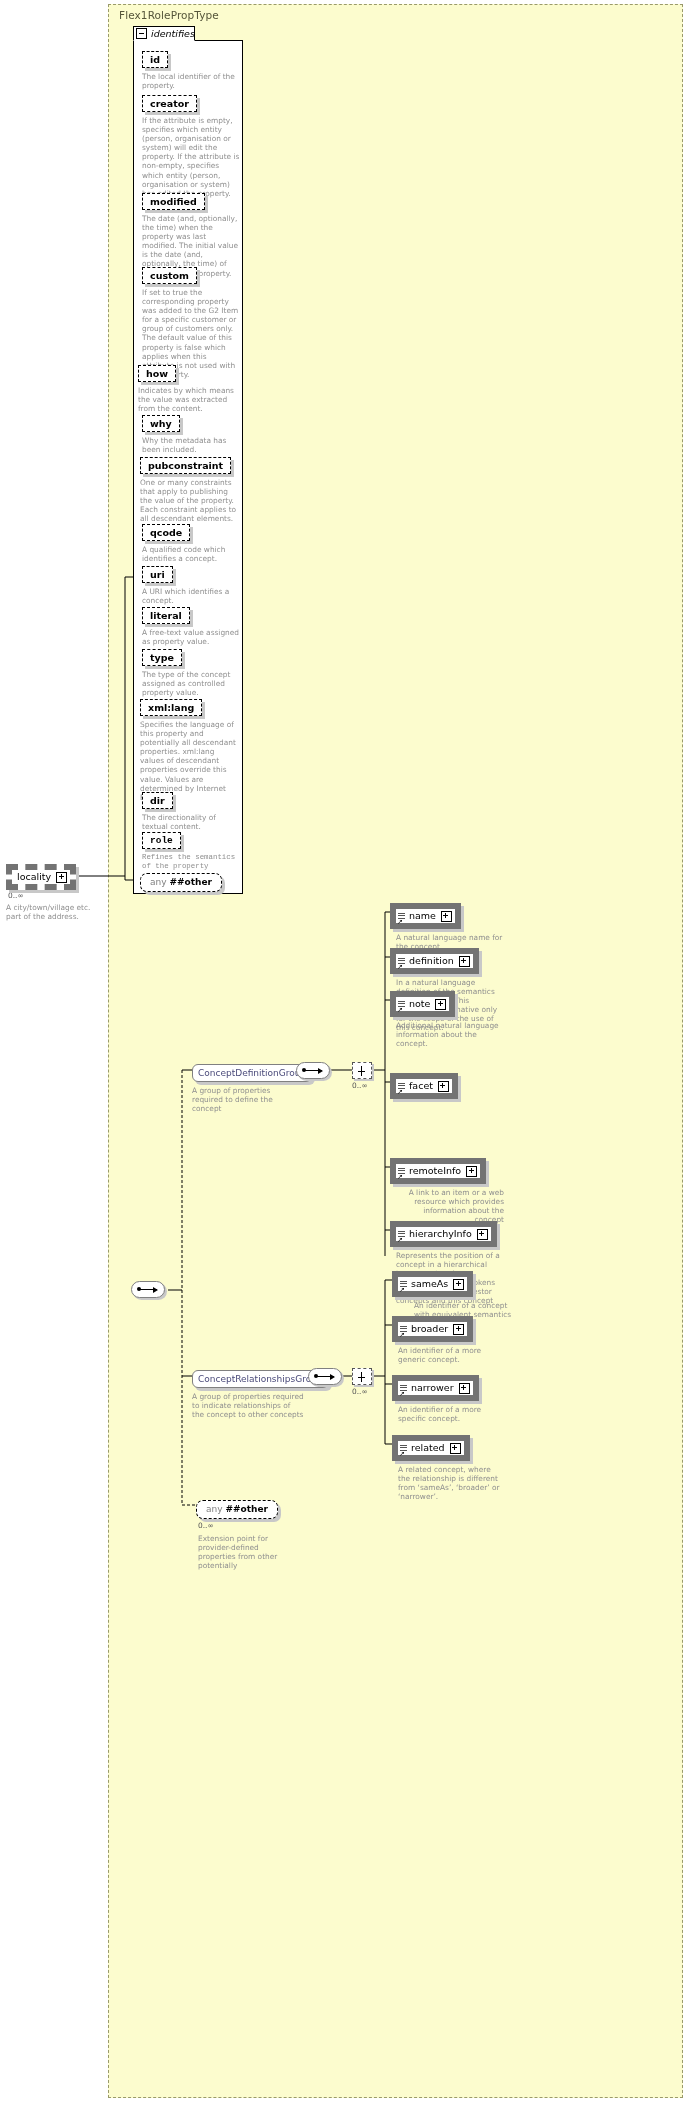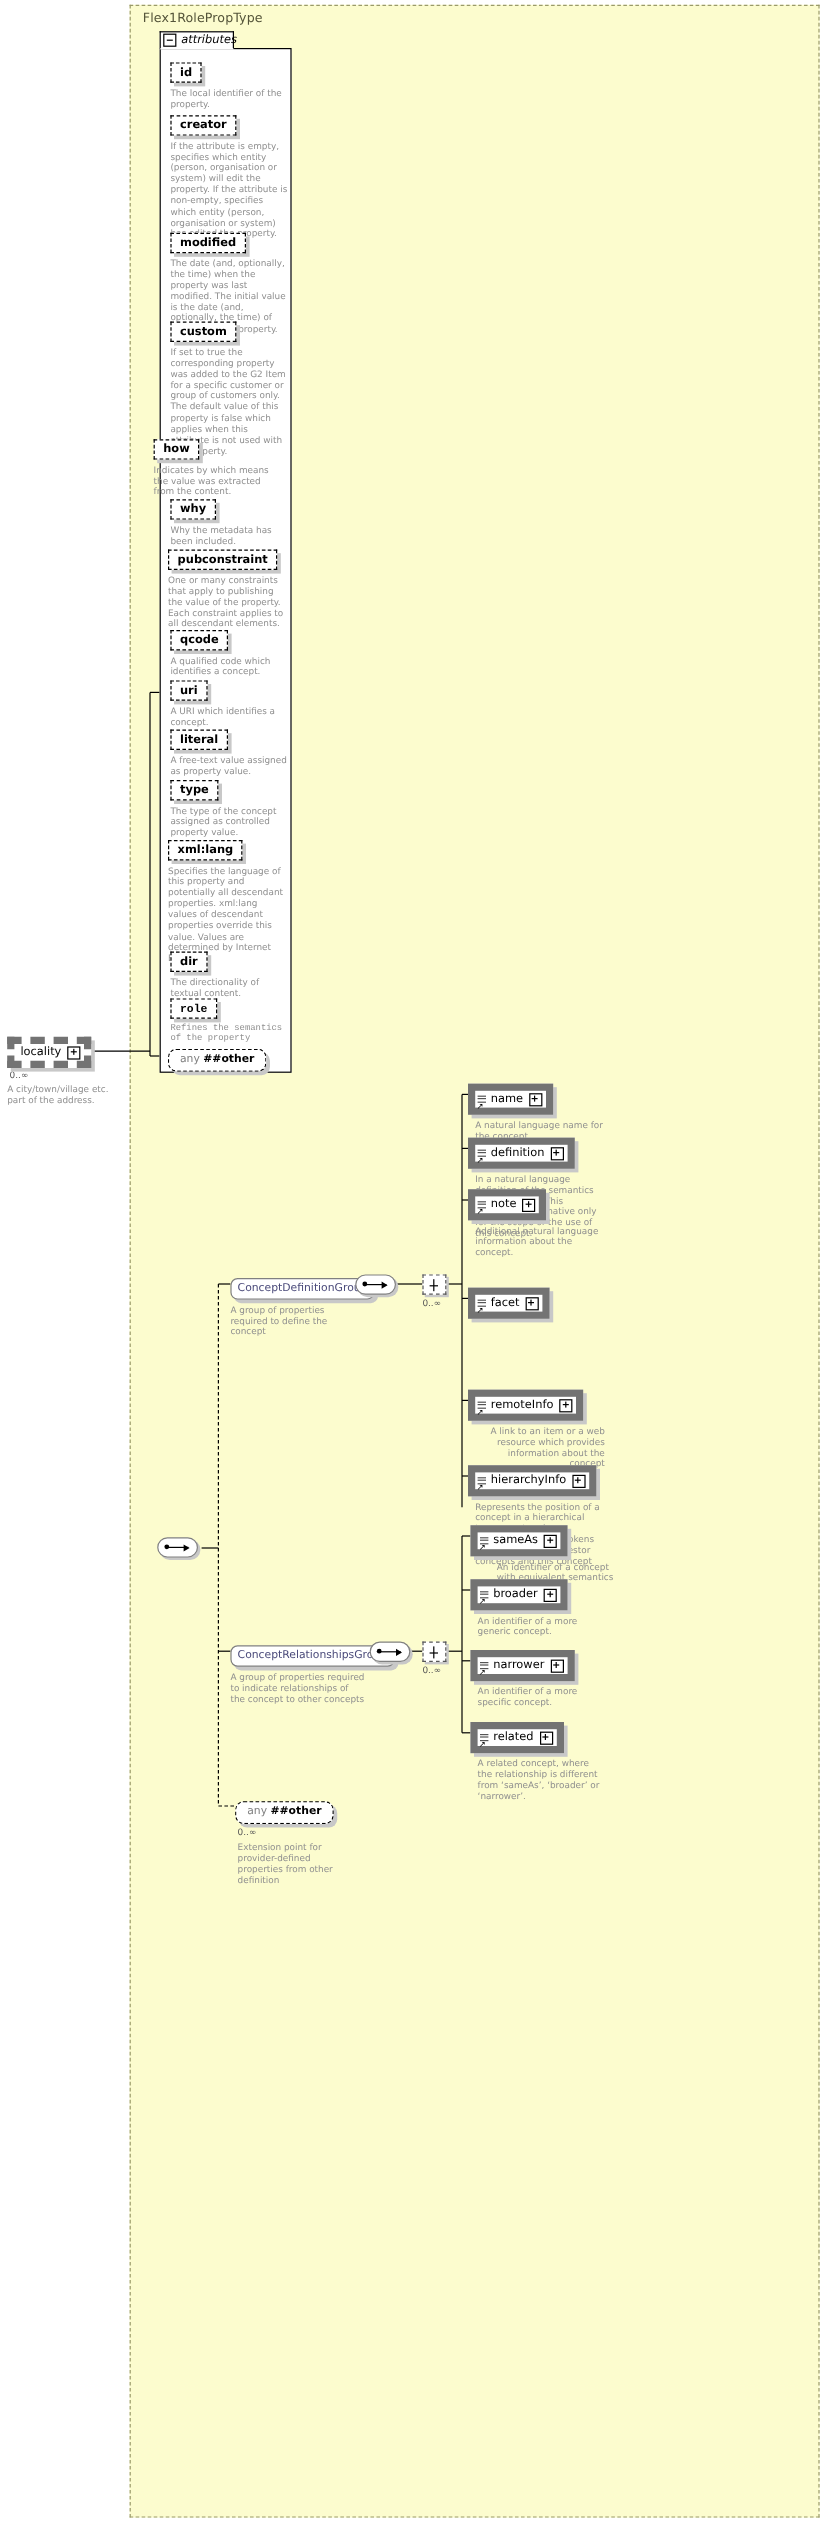--- a/index.html
+++ b/index.html
@@ -305,21 +305,21 @@
   <path d="M385,1280 L385,1444" stroke="#000" stroke-width="1" fill="none"></path>
   <path d="M385,1280 L394,1280" stroke="#000" stroke-width="1" fill="none"></path>
   <path d="M385,1325 L394,1325" stroke="#000" stroke-width="1" fill="none"></path>
   <path d="M385,1384 L394,1384" stroke="#000" stroke-width="1" fill="none"></path>
   <path d="M385,1444 L394,1444" stroke="#000" stroke-width="1" fill="none"></path>
 </svg>
 
 <div id="attr-panel"></div>
 <div id="attr-tab">
   <span class="minus-box"></span>
-  <span id="attr-tab-label">attributes</span>
+  <span id="attr-tab-label">identifies</span>
 </div>
 
 <div class="attr" style="left:142px; top:48px;">
   <span class="chip">id</span>
   <div class="desc">The local identifier of the property.</div>
 </div>
 
 <div class="attr" style="left:142px; top:92px;">
   <span class="chip">creator</span>
   <div class="desc">If the attribute is empty, specifies which entity (person, organisation or system) will edit the property. If the attribute is non-empty, specifies which entity (person, organisation or system) has edited the property.</div>
@@ -328,21 +328,21 @@
 <div class="attr" style="left:142px; top:190px;">
   <span class="chip">modified</span>
   <div class="desc">The date (and, optionally, the time) when the property was last modified. The initial value is the date (and, optionally, the time) of creation of the property.</div>
 </div>
 
 <div class="attr" style="left:142px; top:264px;">
   <span class="chip">custom</span>
   <div class="desc">If set to true the corresponding property was added to the G2 Item for a specific customer or group of customers only. The default value of this property is false which applies when this attribute is not used with the property.</div>
 </div>
 
-<div class="attr" style="left:128px; top:362px;">
+<div class="attr" style="left:138px; top:362px;">
   <span class="chip">how</span>
   <div class="desc">Indicates by which means the value was extracted from the content.</div>
 </div>
 
 <div class="attr" style="left:142px; top:412px;">
   <span class="chip">why</span>
   <div class="desc">Why the metadata has been included.</div>
 </div>
 
 <div class="attr" style="left:140px; top:454px;">
@@ -577,14 +577,14 @@
   </span>
   <div class="smalldesc" style="width:106px; margin-top:4px; margin-left:6px;">A related concept, where the relationship is different from ‘sameAs’, ‘broader’ or ‘narrower’.</div>
 </div>
 
 <div class="wrap" style="left:196px; top:1497px;">
   <span class="anyany">
     <span class="w1">any</span>
     <span class="w2">##other</span>
   </span>
   <div class="card" style="margin-top:2px; margin-left:2px;">0..∞</div>
-  <div class="smalldesc" style="width:100px; margin-top:4px; margin-left:2px;">Extension point for provider-defined properties from other definition</div>
+  <div class="smalldesc" style="width:100px; margin-top:4px; margin-left:2px;">Extension point for provider-defined properties from other potentially</div>
 </div>
 
 </body></html>

